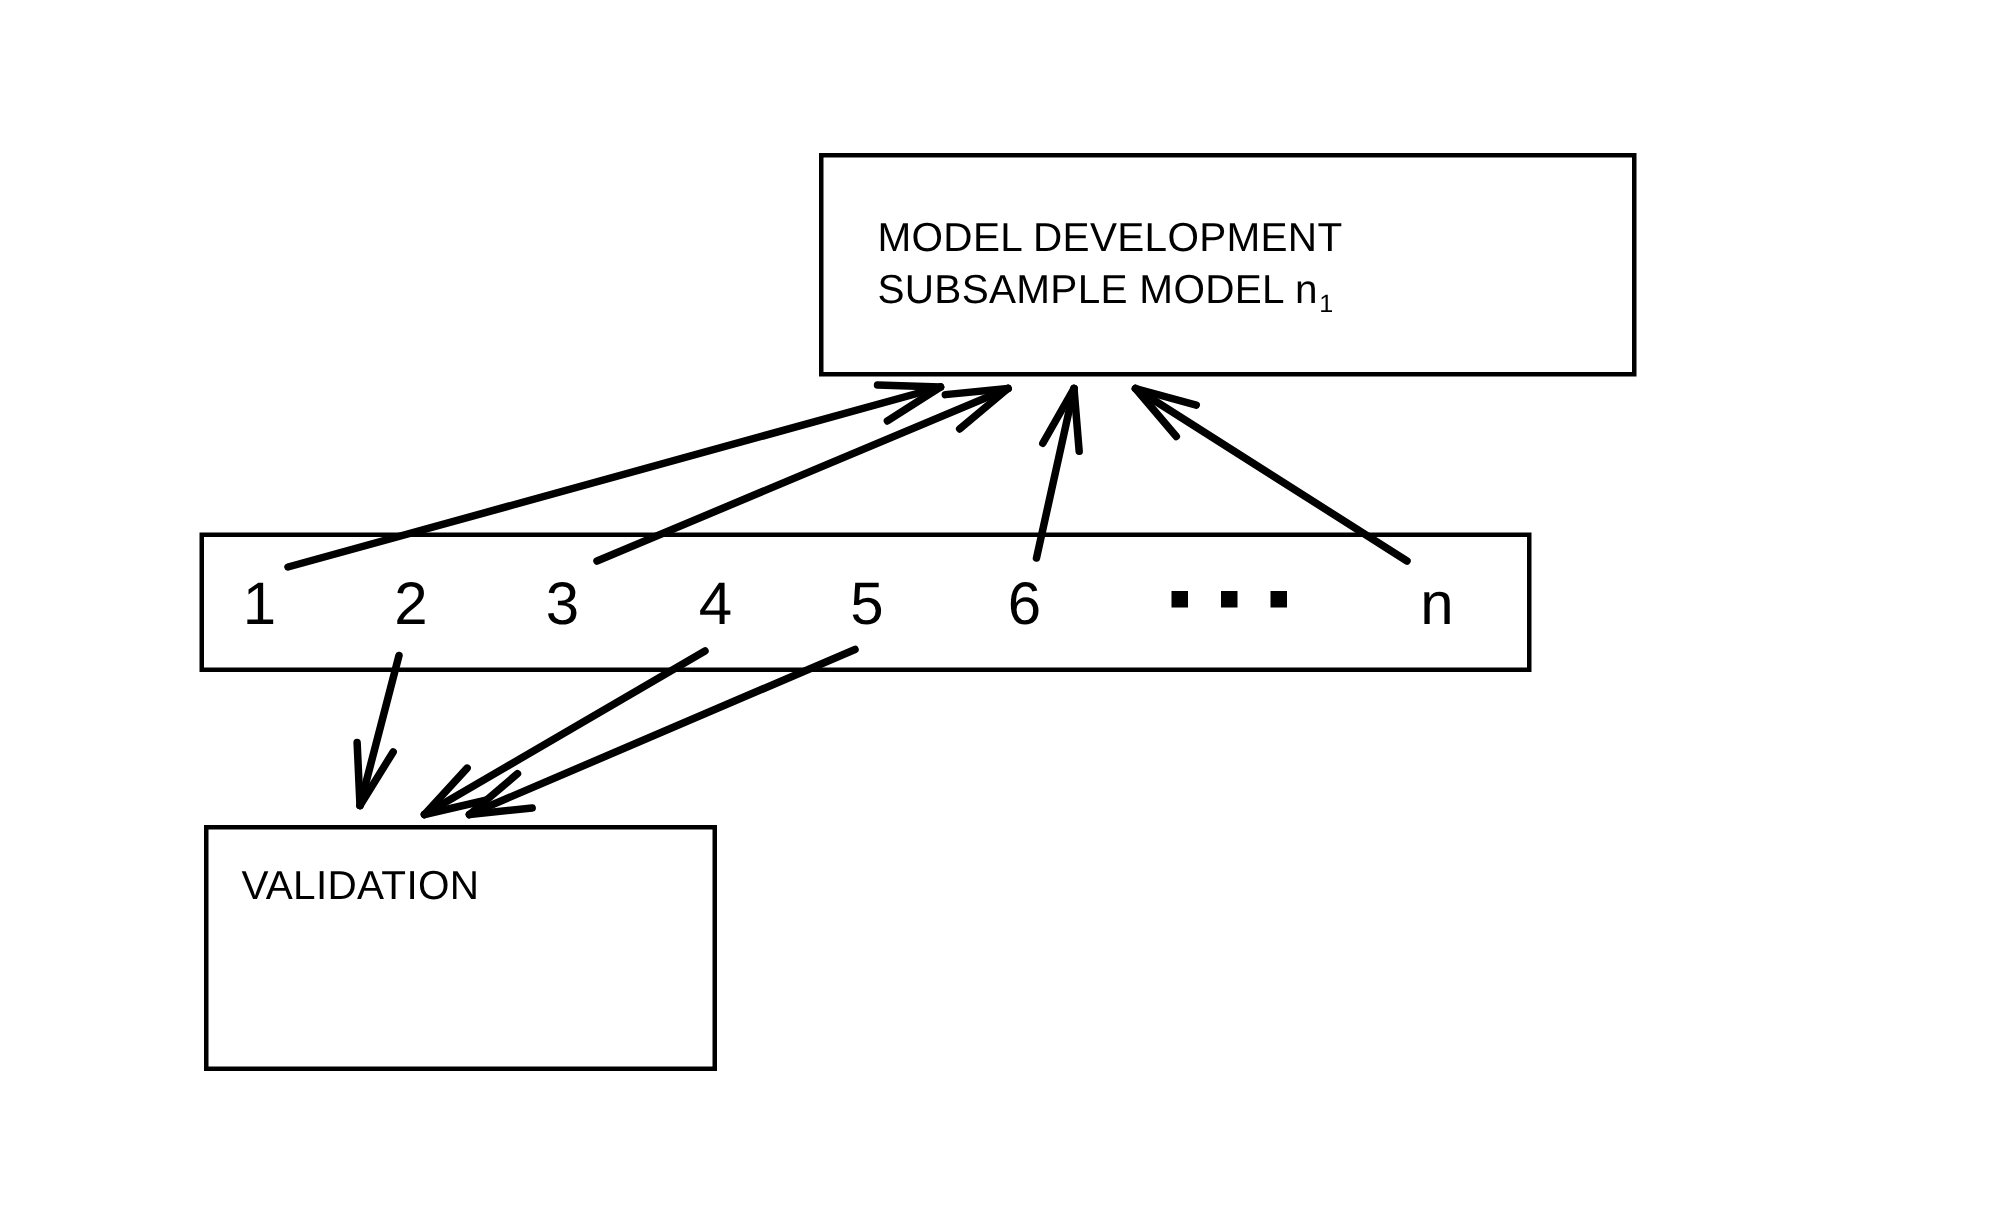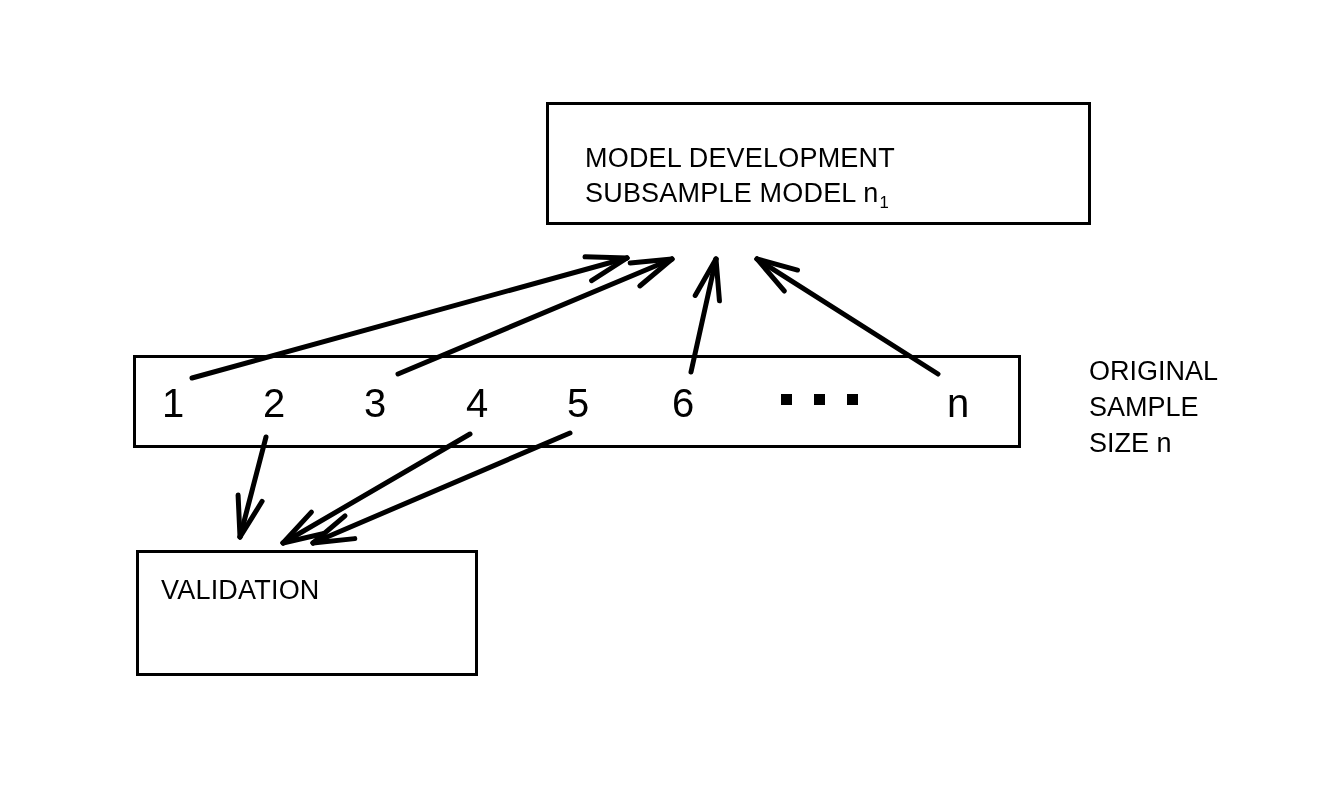--- a/index.html
+++ b/index.html
@@ -24,33 +24,33 @@
     position: absolute;
     box-sizing: border-box;
     border: 3px solid #000000;
     background: #ffffff;
   }
 
   #model-box {
     left: 546px;
     top: 102px;
     width: 545px;
-    height: 123px;
+    height: 149px;
   }
   #sample-box {
     left: 133px;
     top: 355px;
     width: 888px;
     height: 93px;
   }
   #validation-box {
     left: 136px;
     top: 550px;
     width: 342px;
-    height: 126px;
+    height: 164px;
   }
 
   
   .box-text {
     position: absolute;
     font-size: 27px;
     line-height: 35px;
     letter-spacing: 0.2px;
     white-space: nowrap;
   }
@@ -147,25 +147,20 @@
       <div class="sample-item" style="left:547px;">6</div>
       <div class="ellipsis-dots" style="left:645px;">
         <span class="dot"></span>
         <span class="dot"></span>
         <span class="dot"></span>
       </div>
       <div class="sample-item" style="left:822px;">n</div>
     </div>
   </div>
 
-  <div id="original-caption">
-    <span class="line">ORIGINAL</span>
-    <span class="line">SAMPLE</span>
-    <span class="line">SIZE n</span>
-  </div>
 
   <div class="box" id="validation-box">
     <div class="box-text" id="validation-text">
       <span class="line">VALIDATION</span>
     </div>
   </div>
 
   <svg id="arrows" viewBox="0 0 1344 806" xmlns="http://www.w3.org/2000/svg">
     <g id="arrow-group-model">
         <g>

